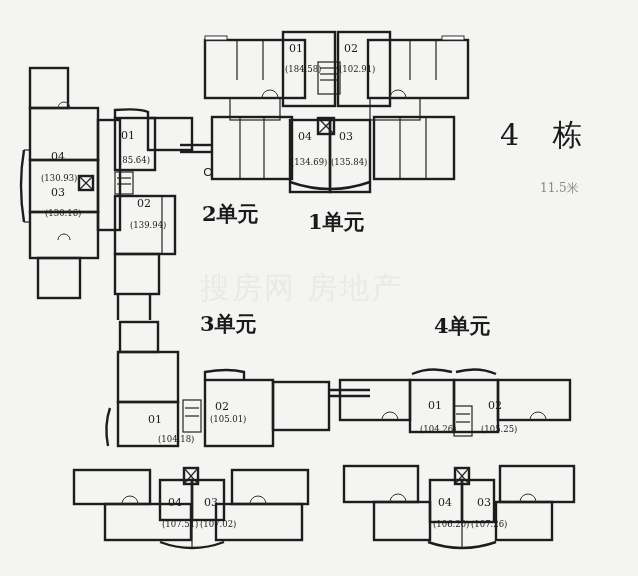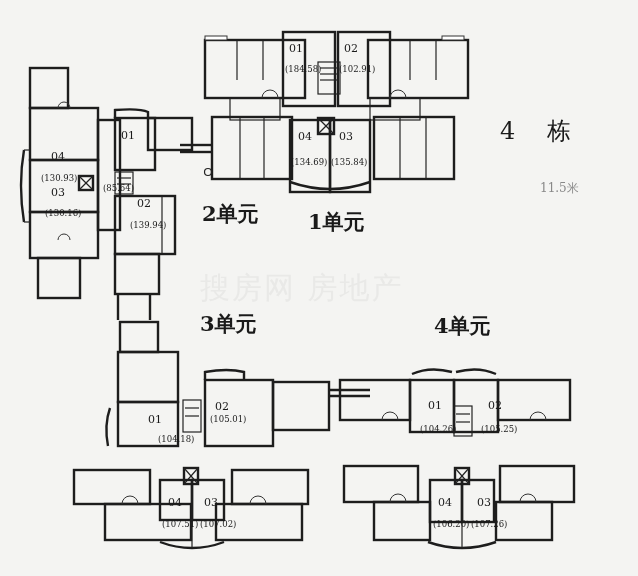--- a/index.html
+++ b/index.html
@@ -6,21 +6,21 @@
   body{width:638px;height:576px;position:relative;overflow:hidden;font-family:"DejaVu Serif",serif;color:#1a1a1a;}
   #plan{position:absolute;left:0;top:0;width:638px;height:576px;}
   .wall{fill:none;stroke:#1d1d1d;stroke-width:2.4;}
   .thin{fill:none;stroke:#222;stroke-width:1.2;}
   .win{fill:#fff;stroke:#333;stroke-width:1;}
   .door{fill:none;stroke:#333;stroke-width:1;}
   .lbl{position:absolute;font-family:"DejaVu Serif",serif;color:#1a1a1a;white-space:nowrap;}
   .unitno{font-size:11px;}
   .area{font-size:8.5px;}
   .unitname{font-size:21px;font-weight:bold;}
-  .title{font-size:24px;letter-spacing:12px;}
+  .title{font-size:30px;letter-spacing:12px;}
   .note{font-size:12px;color:#888;}
   .wm{position:absolute;font-size:30px;color:rgba(160,160,160,0.12);letter-spacing:2px;}
 </style>
 </head>
 <body>
 
 <svg id="plan" viewBox="0 0 638 576" xmlns="http://www.w3.org/2000/svg">
 
   <g>
 
@@ -158,21 +158,21 @@
 <div class="lbl area" style="left:285px;top:64px;">(184.58)</div>
 <div class="lbl unitno" style="left:344px;top:42px;">02</div>
 <div class="lbl area" style="left:339px;top:64px;">(102.91)</div>
 <div class="lbl unitno" style="left:298px;top:130px;">04</div>
 <div class="lbl area" style="left:291px;top:157px;">(134.69)</div>
 <div class="lbl unitno" style="left:339px;top:130px;">03</div>
 <div class="lbl area" style="left:331px;top:157px;">(135.84)</div>
 
 <div class="lbl unitname" style="left:202px;top:200px;">2单元</div>
 <div class="lbl unitno" style="left:121px;top:129px;">01</div>
-<div class="lbl area" style="left:103px;top:155px;margin-top:28px;">(85.64)</div>
+<div class="lbl area" style="left:119px;top:155px;">(85.64)</div>
 <div class="lbl unitno" style="left:137px;top:197px;">02</div>
 <div class="lbl area" style="left:130px;top:220px;">(139.94)</div>
 <div class="lbl unitno" style="left:51px;top:150px;">04</div>
 <div class="lbl area" style="left:41px;top:173px;">(130.93)</div>
 <div class="lbl unitno" style="left:51px;top:186px;">03</div>
 <div class="lbl area" style="left:45px;top:208px;">(130.16)</div>
 
 <div class="lbl unitname" style="left:200px;top:310px;">3单元</div>
 <div class="lbl unitno" style="left:148px;top:413px;">01</div>
 <div class="lbl area" style="left:142px;top:434px;margin-left:16px;">(104.18)</div>

